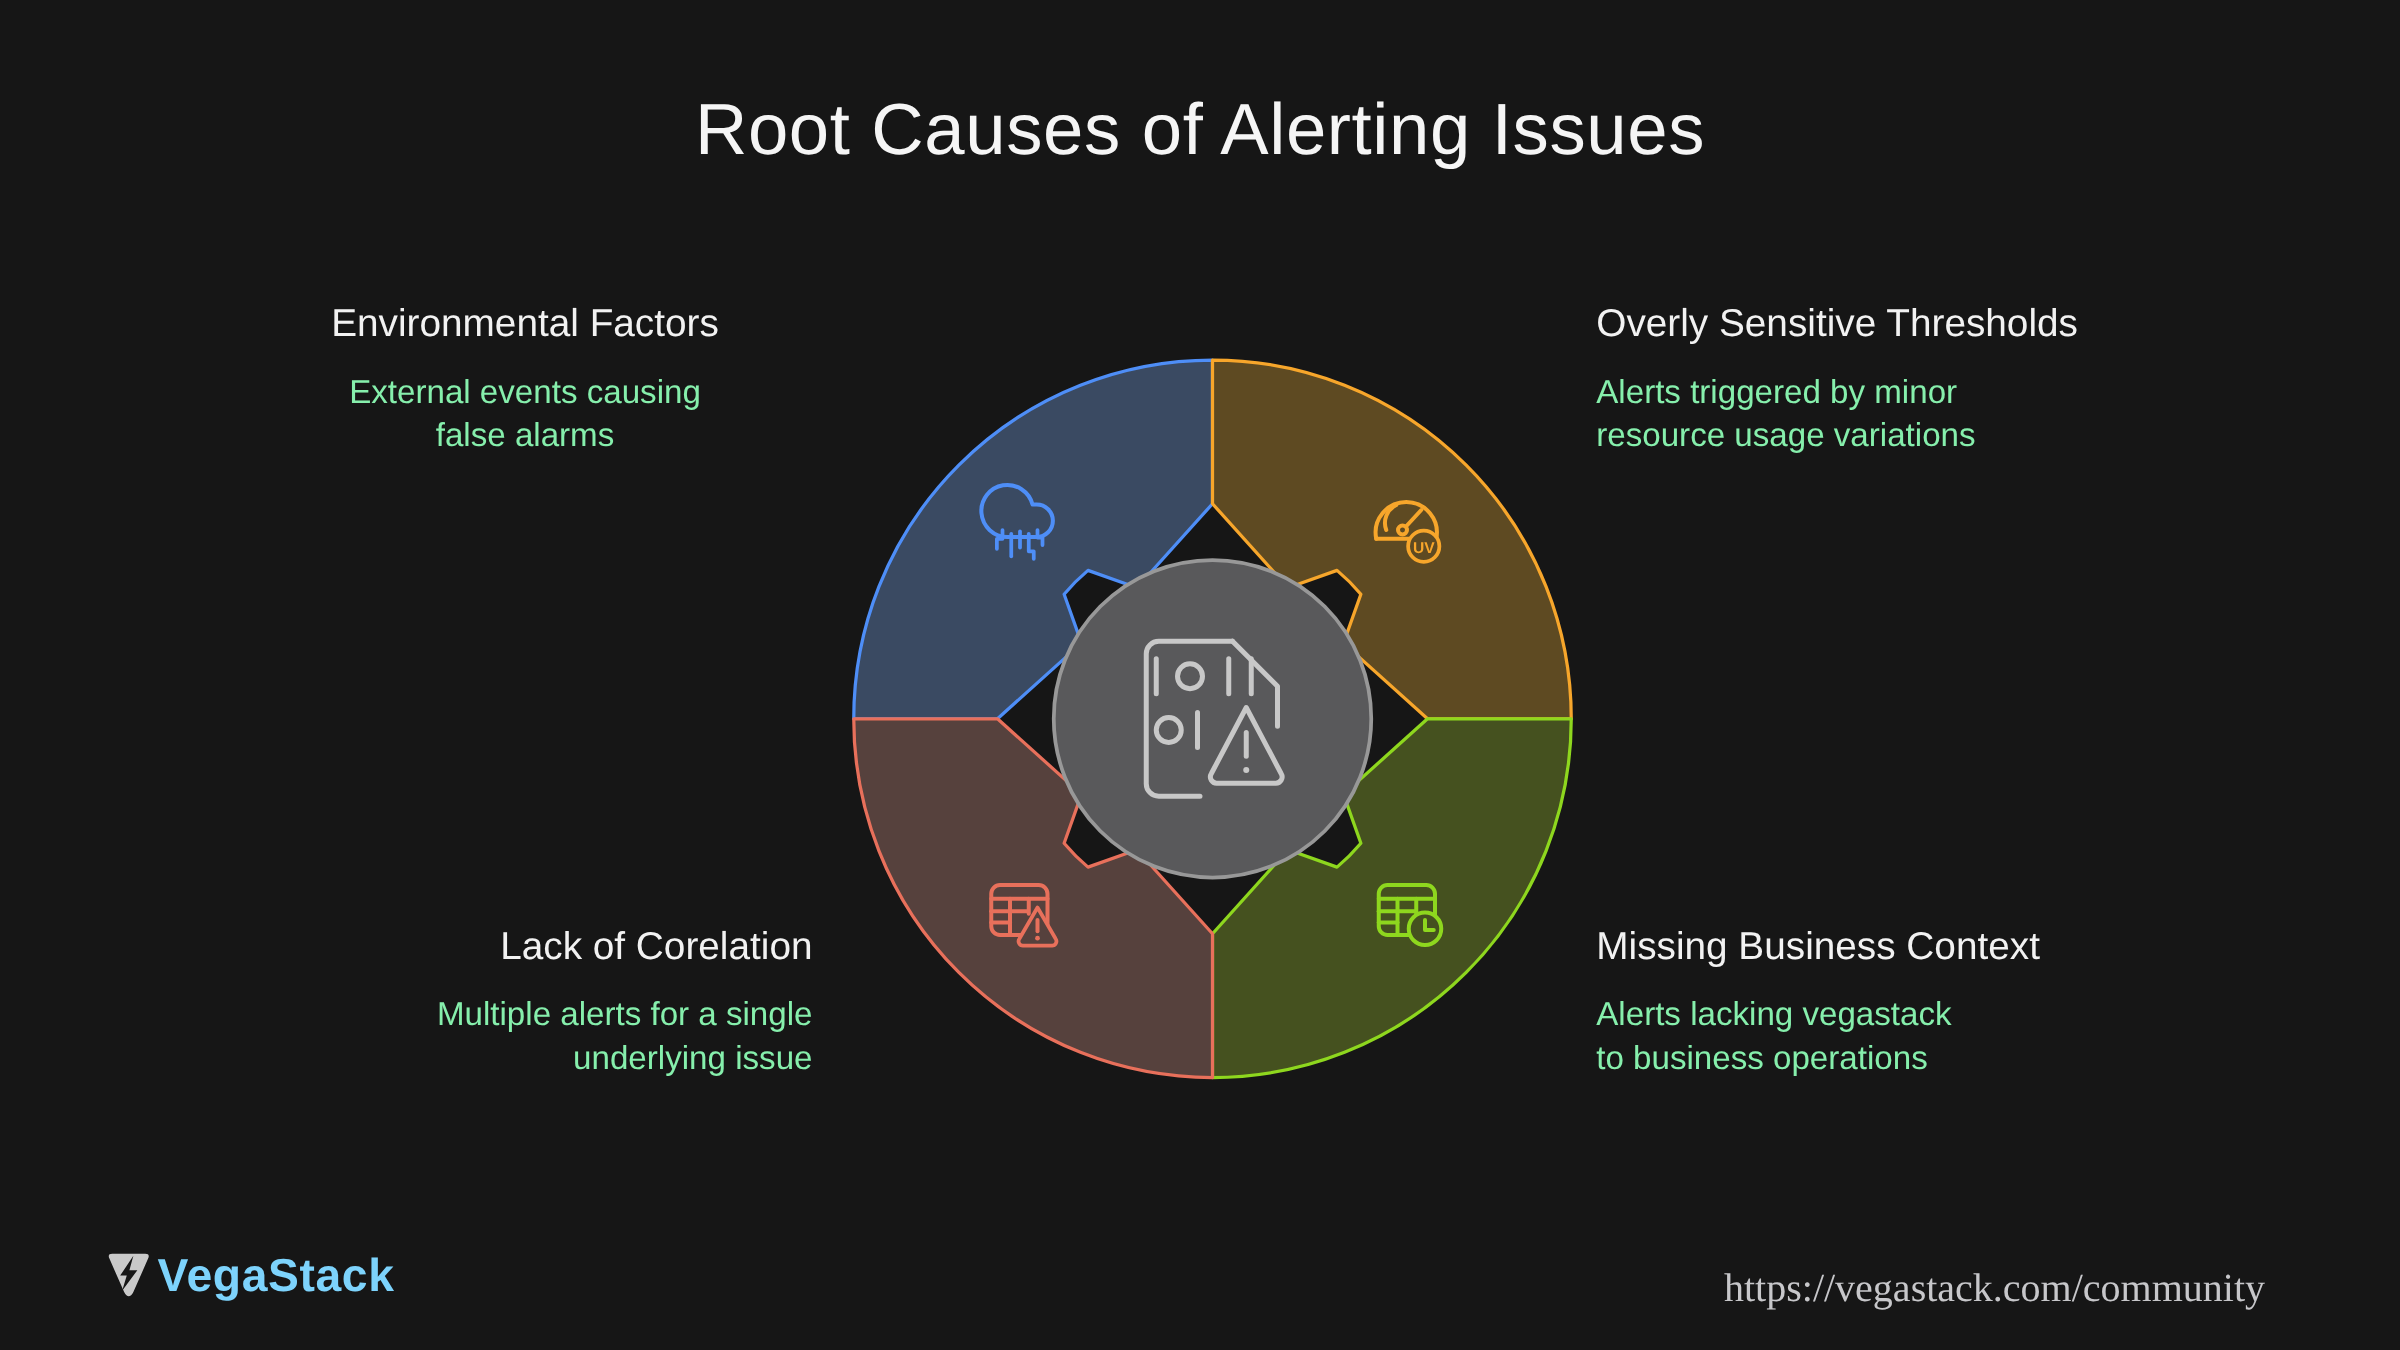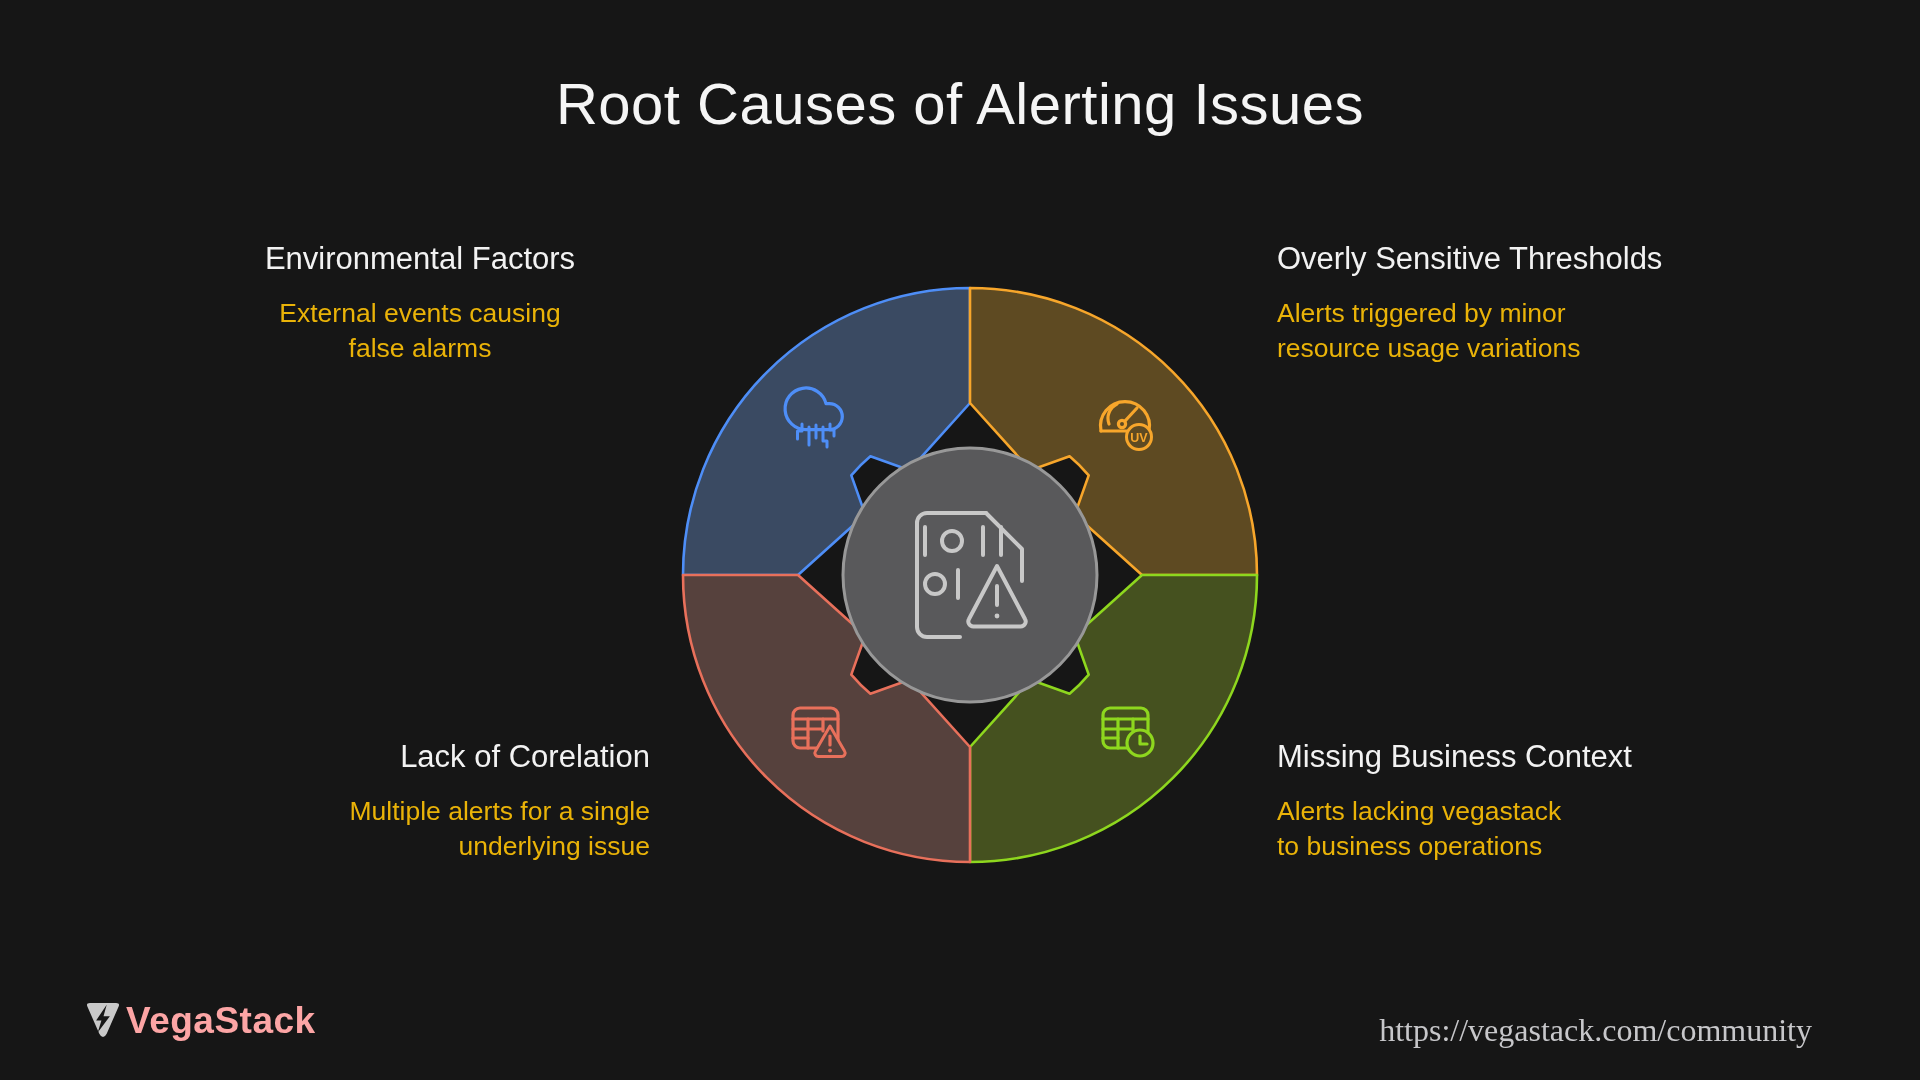--- a/index.html
+++ b/index.html
@@ -2,28 +2,28 @@
 <html><head>
 <meta charset="utf-8">
 <style>
   html,body{margin:0;padding:0;background:#161616;}
   .stage{position:relative;width:1920px;height:1080px;background:#161616;overflow:hidden;
          font-family:"Liberation Sans",sans-serif;color:#f2f2f2;}
   .title{position:absolute;left:0;top:72px;width:1920px;text-align:center;
          font-size:58px;line-height:64px;font-weight:500;color:#f5f5f5;letter-spacing:0.5px;}
   .label-block{position:absolute;width:460px;}
   .label-block h2{margin:0 0 18px 0;font-size:31px;line-height:38px;font-weight:500;color:#f2f2f2;}
-  .label-block .desc{font-size:26.5px;line-height:35px;font-weight:400;color:#eab308;}
+  .label-block .desc{font-size:26.5px;line-height:35px;font-weight:400;color:#86efac;}
   .tl{top:240px;right:1270px;text-align:center;}
   .tr{top:240px;left:1277px;text-align:left;}
   .bl{top:738px;right:1270px;text-align:right;}
   .br{top:738px;left:1277px;text-align:left;}
   .diagram{position:absolute;left:670px;top:275px;width:600px;height:600px;}
   .footer-logo{position:absolute;left:84px;top:1000px;display:flex;align-items:center;gap:4px;}
-  .footer-logo .brand{font-size:37px;font-weight:700;color:#fca5a5;letter-spacing:0.5px;}
+  .footer-logo .brand{font-size:37px;font-weight:700;color:#7dd3fc;letter-spacing:0.5px;}
   .footer-url{position:absolute;right:108px;top:1012px;font-size:32px;color:#c7c7ca;font-weight:400;font-family:Liberation Serif, serif;}
   svg text{font-family:"Liberation Sans",sans-serif;}
 </style>
 </head>
 <body style="background: rgb(22, 22, 22);">
 
 <div class="stage">
 
   <div class="title">Root Causes of Alerting Issues</div>
 

